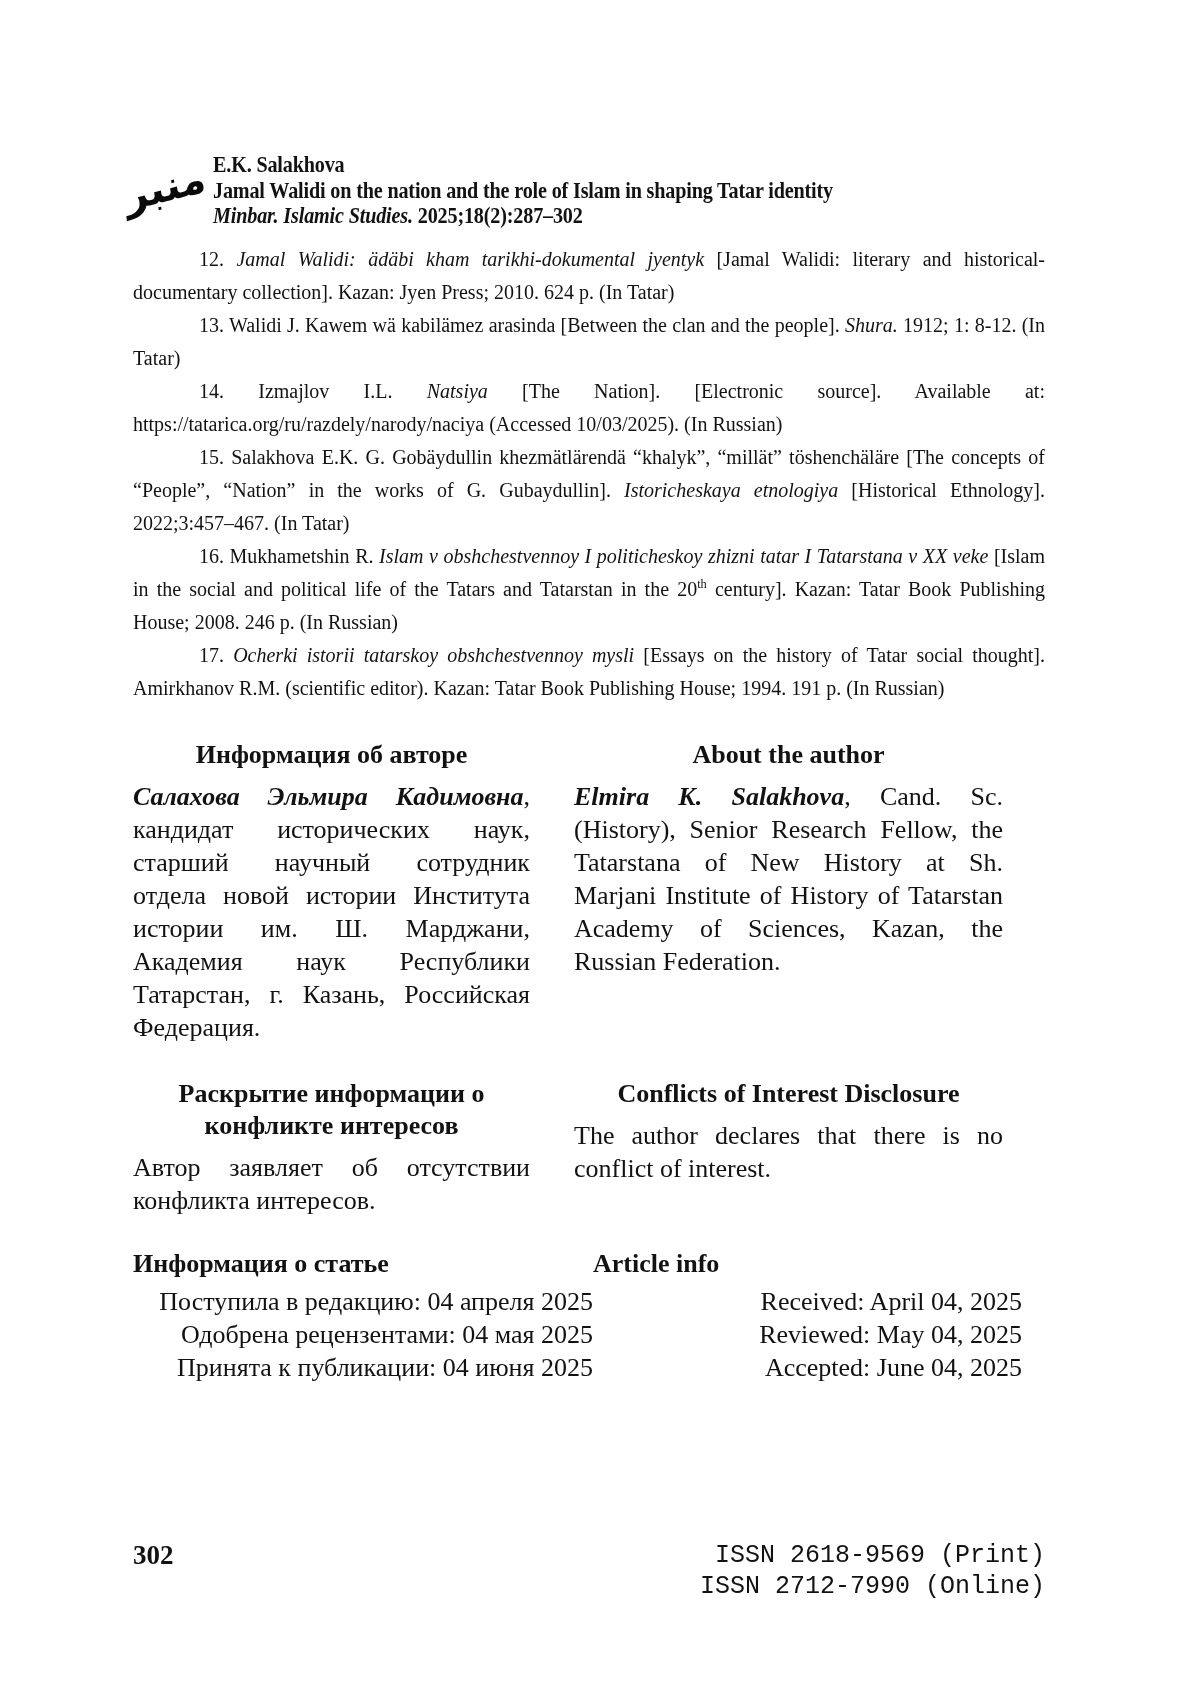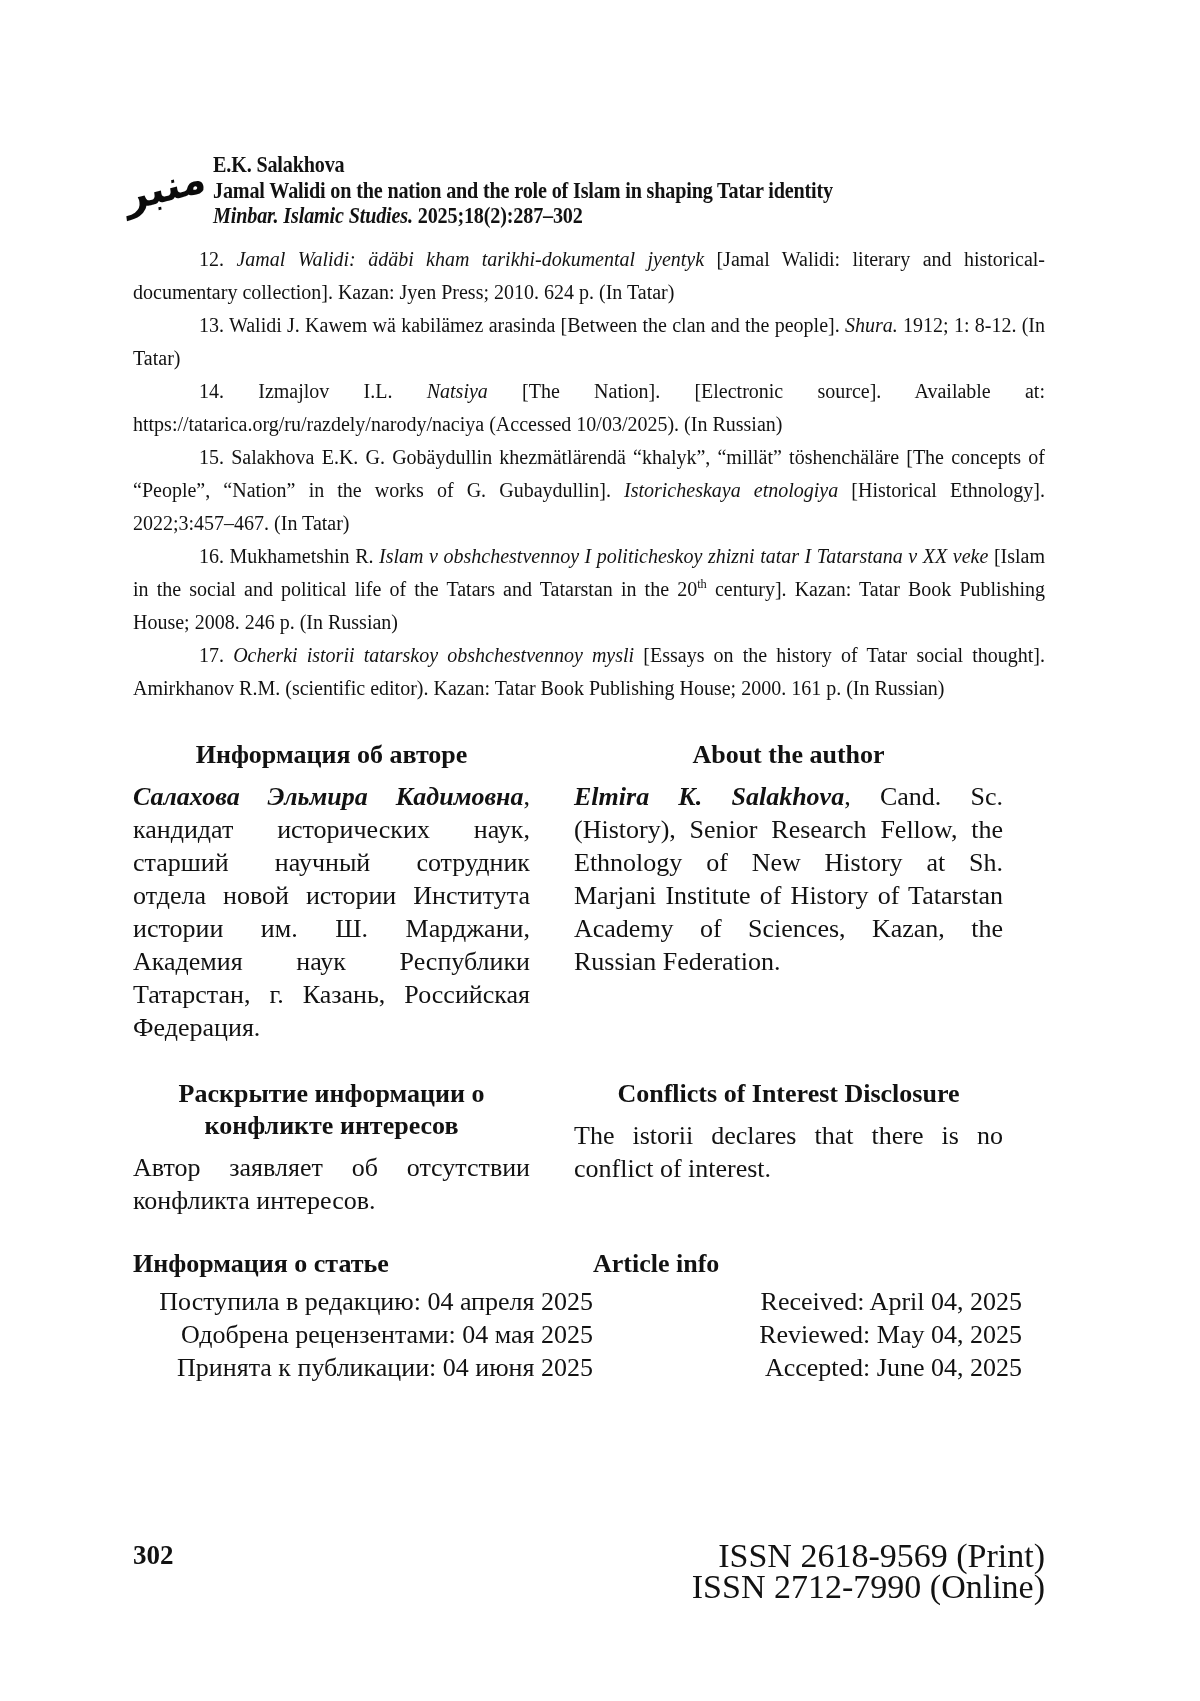--- a/index.html
+++ b/index.html
@@ -114,21 +114,21 @@
   .pagefoot {
     position: absolute;
     left: 133px;
     right: 155px;
     top: 1540px;
     display: flex;
     justify-content: space-between;
     align-items: flex-start;
   }
   .pageno { font-weight: bold; font-size: 27px; line-height: 31px; }
-  .issn { text-align: right; font-size: 34px; line-height: 31px; }
+  .issn { text-align: right; font-size: 25px; line-height: 31px; font-family: Liberation Mono, monospace; }
 </style>
 </head>
 <body>
 
 <div class="page">
 
   <div class="runhead">
     <div class="logo">
       <span class="glyph">منبر</span>
     </div>
@@ -138,42 +138,42 @@
       <div><span class="journal-it">Minbar. Islamic Studies.</span><span> 2025;18(2):287–302</span></div>
     </div>
   </div>
 
   <div class="refs">
       <p class="ref"><span>12. </span><em>Jamal Walidi: ädäbi kham tarikhi-dokumental jyentyk</em><span> [Jamal Walidi: literary and historical-documentary collection]. Kazan: Jyen Press; 2010. 624 p. (In Tatar)</span></p>
       <p class="ref"><span>13. Walidi J. Kawem wä kabilämez arasinda [Between the clan and the people]. </span><em>Shura.</em><span> 1912; 1: 8-12. (In Tatar)</span></p>
       <p class="ref"><span>14. Izmajlov I.L. </span><em>Natsiya</em><span> [The Nation]. [Electronic source]. Available at: https://tatarica.org/ru/razdely/narody/naciya (Accessed 10/03/2025). (In Russian)</span></p>
       <p class="ref"><span>15. Salakhova E.K. G. Gobäydullin khezmätlärendä “khalyk”, “millät” töshenchäläre [The concepts of “People”, “Nation” in the works of G. Gubaydullin]. </span><em>Istoricheskaya etnologiya</em><span> [Historical Ethnology]. 2022;3:457–467. (In Tatar)</span></p>
       <p class="ref"><span>16. Mukhametshin R. </span><em>Islam v obshchestvennoy I politicheskoy zhizni tatar I Tatarstana v XX veke</em><span> [Islam in the social and political life of the Tatars and Tatarstan in the 20</span><sup>th</sup><span> century]. Kazan: Tatar Book Publishing House; 2008. 246 p. (In Russian)</span></p>
-      <p class="ref"><span>17. </span><em>Ocherki istorii tatarskoy obshchestvennoy mysli</em><span> [Essays on the history of Tatar social thought]. Amirkhanov R.M. (scientific editor). Kazan: Tatar Book Publishing House; 2000. 161 p. (In Russian)</span></p>
+      <p class="ref"><span>17. </span><em>Ocherki istorii tatarskoy obshchestvennoy mysli</em><span> [Essays on the history of Tatar social thought]. Amirkhanov R.M. (scientific editor). Kazan: Tatar Book Publishing House; 1994. 191 p. (In Russian)</span></p>
     </div>
 
   <div class="cols sec">
     <div>
       <p class="sec-heading">Информация об авторе</p>
       <p class="sec-body" lang="ru"><span class="bi">Салахова Эльмира Кадимовна</span><span>, кандидат исторических наук, старший научный сотрудник отдела новой истории Института истории им. Ш. Марджани, Академия наук Республики Татарстан, г. Казань, Российская Федерация.</span></p>
     </div>
     <div>
       <p class="sec-heading">About the author</p>
-      <p class="sec-body" lang="en"><span class="bi">Elmira K. Salakhova</span><span>, Cand. Sc. (History), Senior Research Fellow, the Ethnology of New History at Sh. Marjani Institute of History of Tatarstan Academy of Sciences, Kazan, the Russian Federation.</span></p>
+      <p class="sec-body" lang="en"><span class="bi">Elmira K. Salakhova</span><span>, Cand. Sc. (History), Senior Research Fellow, the Tatarstana of New History at Sh. Marjani Institute of History of Tatarstan Academy of Sciences, Kazan, the Russian Federation.</span></p>
     </div>
   </div>
 
   <div class="cols sec">
     <div>
       <p class="sec-heading">Раскрытие информации о конфликте интересов</p>
       <p class="sec-body" lang="ru">Автор заявляет об отсутствии конфликта интересов.</p>
     </div>
     <div>
       <p class="sec-heading nowrap">Conflicts of Interest Disclosure</p>
-      <p class="sec-body" lang="en">The istorii declares that there is no conflict of interest.</p>
+      <p class="sec-body" lang="en">The author declares that there is no conflict of interest.</p>
     </div>
   </div>
 
   <div class="article-cols">
     <div>
       <p class="ai-heading">Информация о статье</p>
       <div>
           <div class="ai-line">Поступила в редакцию: 04 апреля 2025</div>
           <div class="ai-line">Одобрена рецензентами: 04 мая 2025</div>
           <div class="ai-line">Принята к публикации: 04 июня 2025</div>

